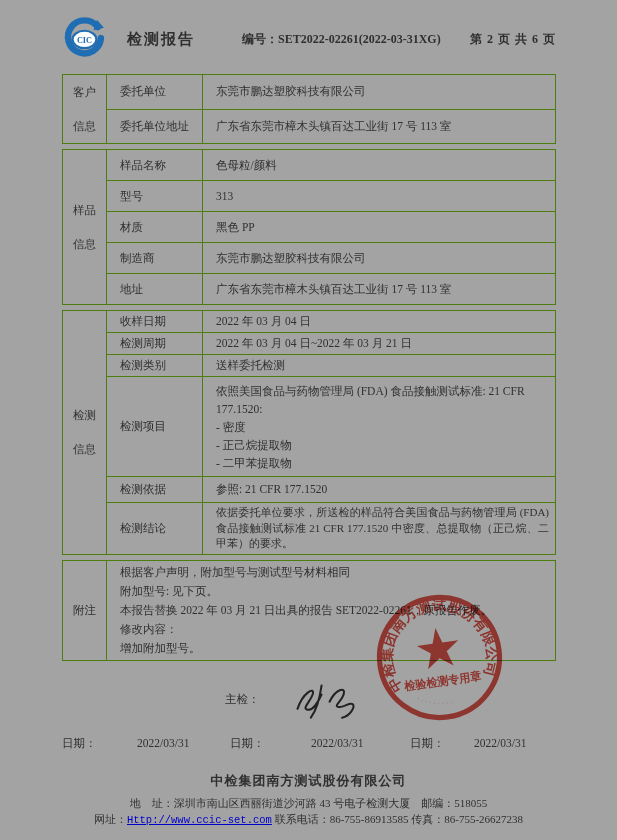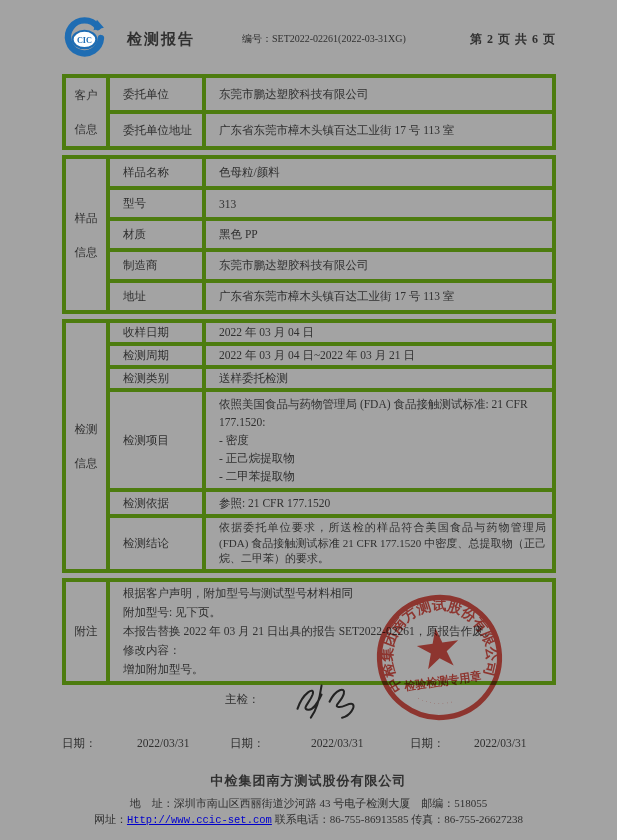--- a/index.html
+++ b/index.html
@@ -8,28 +8,28 @@
     position:relative; width:617px; height:840px; margin:0 auto;
     background:#a3a3a3; overflow:hidden;
     font-family:"Liberation Serif","DejaVu Serif",serif;
     color:#303030;
   }
   
   .header { position:absolute; left:62px; top:16px; width:494px; height:46px;
             display:flex; align-items:center; }
   .logo { width:44px; height:44px; flex:none; }
   .doc-title { margin-left:21px; font-size:15px; font-weight:bold; letter-spacing:2px; white-space:nowrap; }
-  .report-no { margin-left:47px; font-size:10px; font-weight:normal; white-space:nowrap; }
+  .report-no { margin-left:47px; font-size:12px; font-weight:bold; white-space:nowrap; }
   .page-info { margin-left:auto; font-size:12px; font-weight:bold; white-space:nowrap; letter-spacing:1px; }
 
   
   .doc-table { position:absolute; left:62px; top:74px; width:494px; }
   table { width:100%; border-collapse:collapse; table-layout:fixed; }
   table + table { margin-top:5px; }
-  td { border:4px solid #4d7c0f; font-size:11.5px; vertical-align:middle;
+  td { border:1px solid #4d7c0f; font-size:11.5px; vertical-align:middle;
        padding:2px 8px 2px 13px; overflow:hidden; }
   td.sec-label { text-align:center; padding:0 4px; white-space:pre-line; line-height:34px; }
   td.val { }
   tr.h33 { height:33px; }
   tr.h31 { height:31px; }
   tr.h22 { height:22px; }
   tr.h26 { height:26px; }
   td.multiline { white-space:pre-line; line-height:18px; }
   tr.items-row { height:100px; }
   tr.concl-row { height:48px; }

